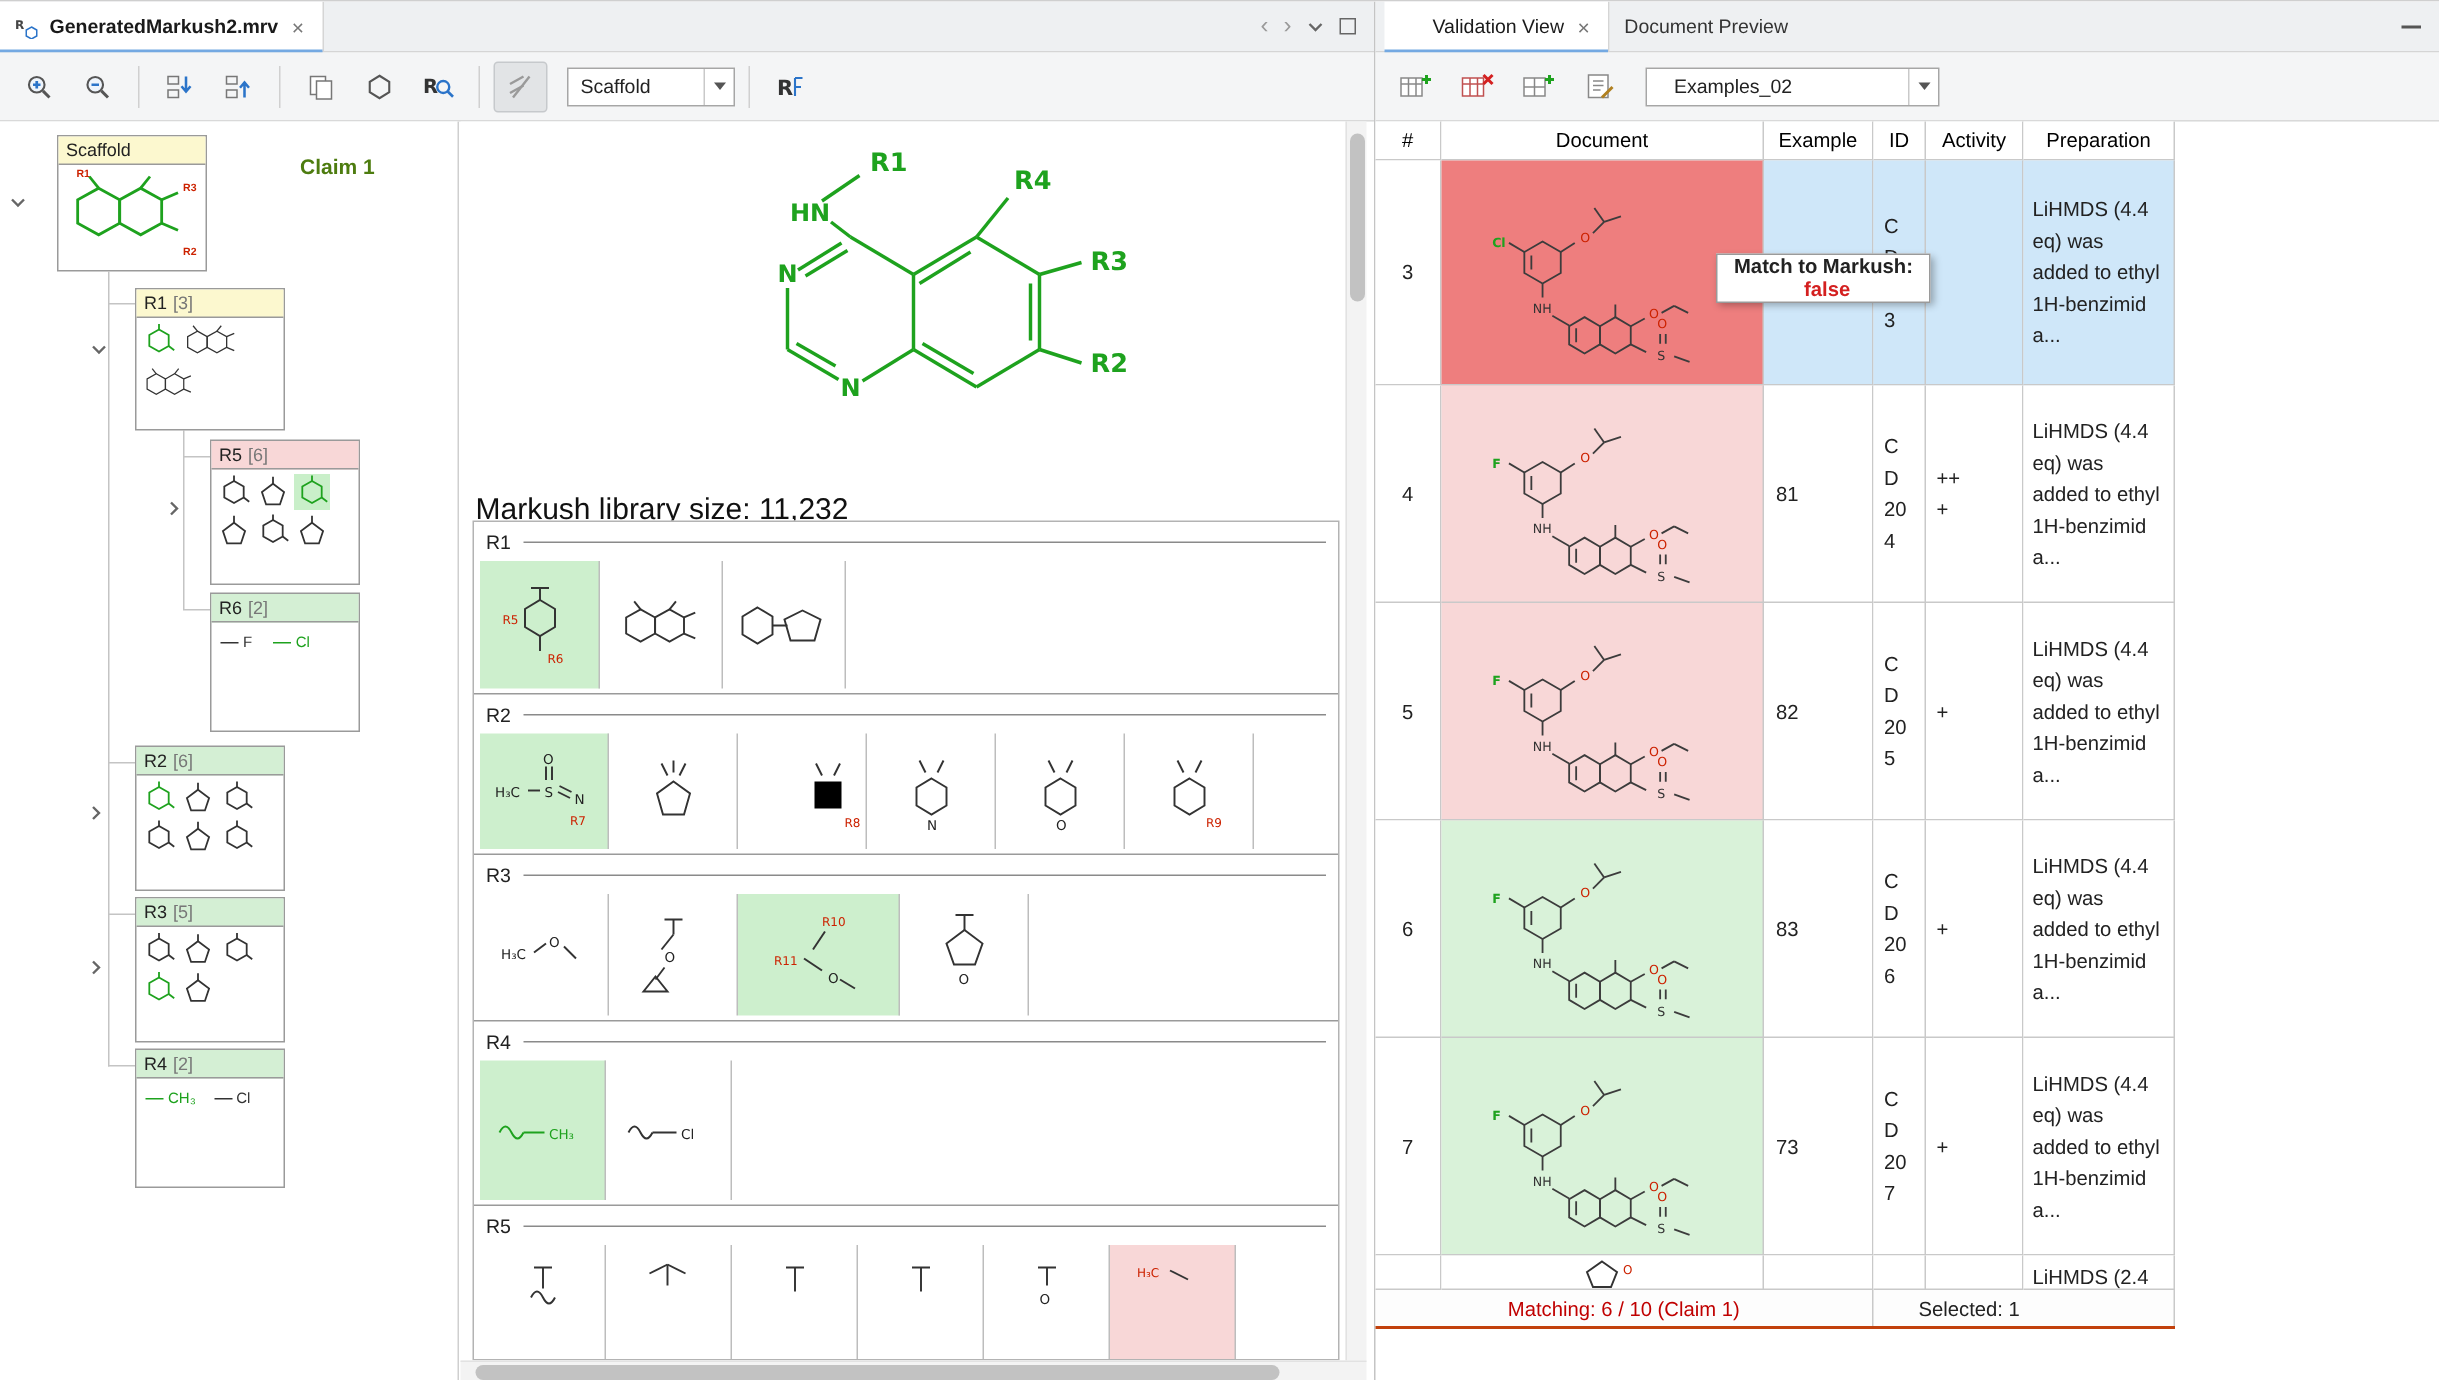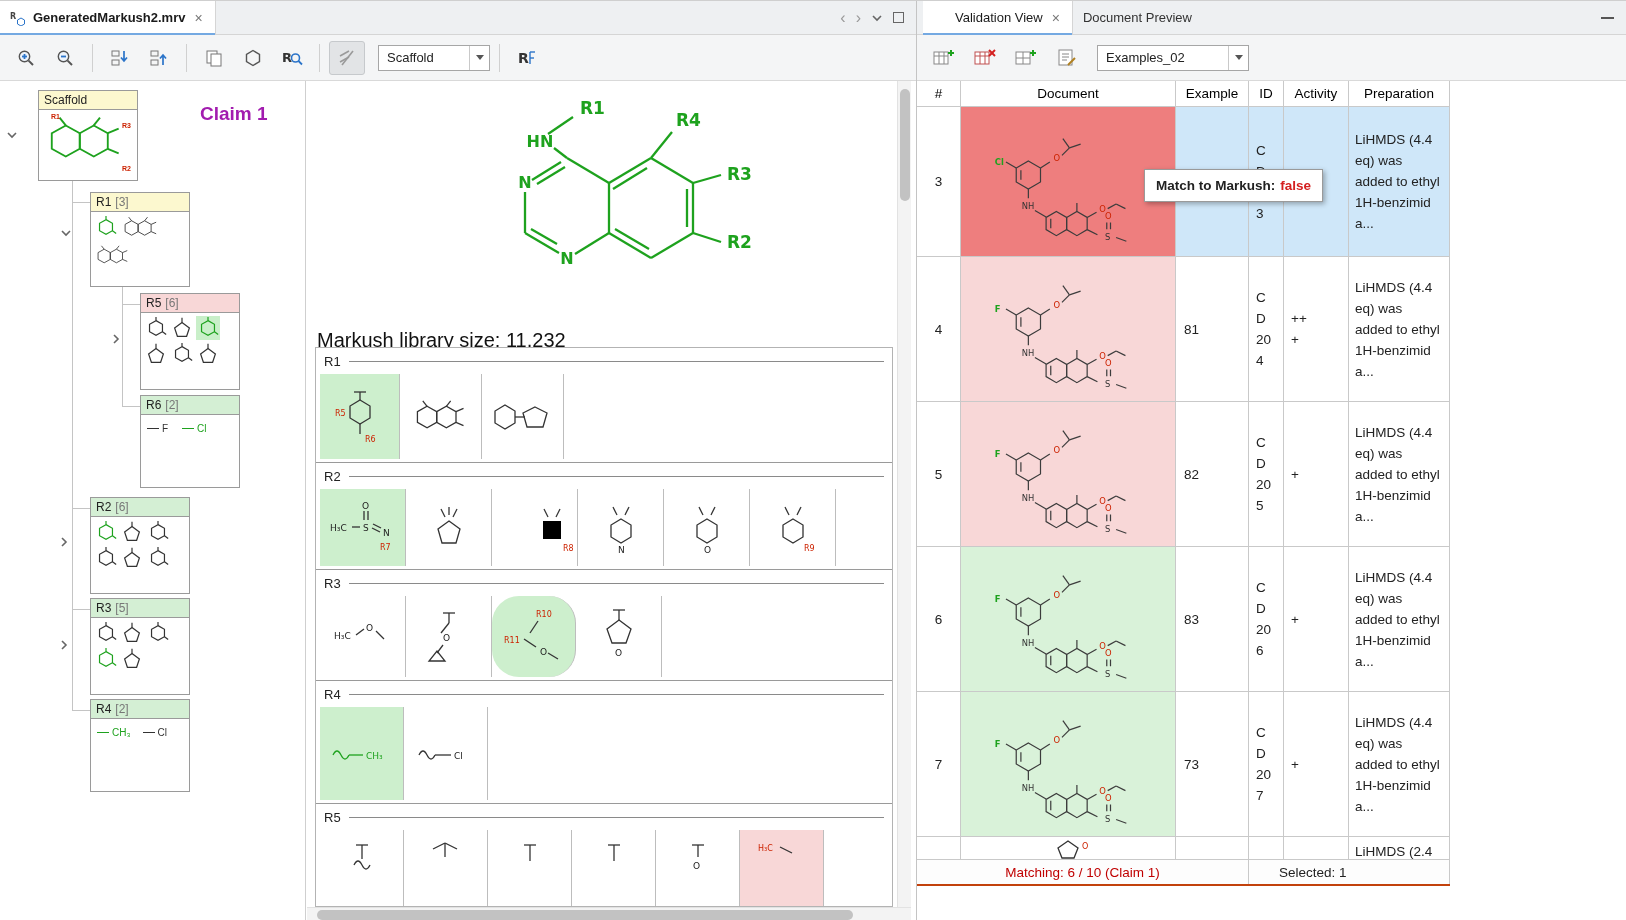--- a/index.html
+++ b/index.html
@@ -38,21 +38,21 @@
   .tsep { width:1px; height:28px; background:#d0d0d0; margin:0 6px; }
   .combo { height:26px; background:#fff; border:1px solid #a6a6a6; display:flex; align-items:center;
            cursor:pointer; }
   .combo .ctext { padding:0 8px; flex:1; white-space:nowrap; }
   .combo .carr { width:20px; height:100%; border-left:1px solid #c9c9c9; display:flex; align-items:center; justify-content:center; }
   .tri { width:0; height:0; border-left:4px solid transparent; border-right:4px solid transparent; border-top:5px solid #555; }
 
   
   .tree { position:absolute; left:0; top:80px; width:306px; bottom:0; background:#fff;
           border-right:1px solid #cfcfcf; overflow:hidden; }
-  .claim { position:absolute; left:200px; top:22px; font-size:19px; font-weight:bold; color:#a21caf; }
+  .claim { position:absolute; left:200px; top:22px; font-size:14px; font-weight:bold; color:#4d7c0f; }
   .node { position:absolute; width:100px; border:1px solid #9a9a9a; background:#fff; cursor:pointer; }
   .node .hdr { height:19px; line-height:18px; padding:0 5px; font-size:12px; border-bottom:1px solid #9a9a9a;
                display:flex; gap:4px; }
   .hdr.yellow { background:#fcf8cf; }
   .hdr.pink   { background:#f8d7d7; }
   .hdr.greenb { background:#d4efd4; }
   .node .body { position:relative; display:flex; flex-wrap:wrap; gap:2px; padding:3px; align-content:flex-start; }
   .mini { color:#333; }
   .mini.green { color:#1ea21e; }
   .thumbhl { background:#c9efc9; }
@@ -107,21 +107,21 @@
   .st-pink  { background:#f8d7d7; }
   .st-green { background:#d9f2d9; }
   .sel { background:#cfe7f9; }
   .molbig { color:#3c3c3c; }
   .molbig text { font-size:9px; fill:#333; }
   .molbig text.red { fill:#cc2200; }
   .molbig text.hal { fill:#1ea21e; font-weight:bold; }
   .tooltip { position:absolute; left:227px; top:168px; height:33px; background:#fff;
              border:1px solid #9a9a9a; box-shadow:2px 2px 5px rgba(0,0,0,.3);
              display:flex; align-items:center; padding:0 11px; font-weight:bold; font-size:13.5px;
-             z-index:6; white-space:nowrap; }
+             z-index:6; white-space:nowrap;flex-direction:column; }
   .tooltip .false { color:#d42020; margin-left:5px; }
   .statusbar { position:absolute; left:0; top:859px; width:533px; height:26px; display:flex;
                border-bottom:2px solid #c2410c; background:#fdfdfd; font-size:13.5px; }
   .statusbar .scell1 { width:332px; border-right:1px solid #c9c9c9; display:flex; align-items:center;
                        justify-content:center; color:#c00000; }
   .statusbar .scell2 { flex:1; display:flex; align-items:center; padding-left:30px; border-right:1px solid #c9c9c9; }
   .rtbtn { width:38px; height:34px; display:flex; align-items:center; justify-content:center; border-radius:3px; cursor:pointer; }
 </style>
 </head>
 <body>
@@ -598,21 +598,21 @@
           <div class="ditem" style="width:86px;">
             <svg class="sk" width="56" height="60" viewBox="0 0 56 60">
               <line x1="22" y1="6" x2="34" y2="6"></line>
                 <line x1="28" y1="6" x2="28" y2="16"></line>
               <line x1="28" y1="16" x2="20" y2="26"></line>
               <text x="22" y="34">O</text>
               <line x1="22" y1="38" x2="16" y2="46"></line>
               <polygon points="8,54 24,54 16,44"></polygon>
             </svg>
           </div>
-          <div class="ditem hl" style="width:84px;border-radius:27px;">
+          <div class="ditem hl" style="width:108px;">
             <svg class="sk" width="64" height="64" viewBox="0 0 64 64">
               <text class="red" x="34" y="12">R10</text>
               <line x1="36" y1="16" x2="28" y2="28"></line>
               <text class="red" x="2" y="38">R11</text>
               <line x1="22" y1="34" x2="34" y2="42"></line>
               <text x="38" y="50">O</text>
               <line x1="46" y1="48" x2="56" y2="54"></line>
             </svg>
           </div>
           <div class="ditem" style="width:86px;">
@@ -749,21 +749,21 @@
       </div>
       <div class="rtbtn">
         <svg width="20" height="20" viewBox="0 0 20 20">
           <rect x="2" y="2" width="13" height="15" fill="#fff" stroke="#888"></rect>
           <line x1="5" y1="6" x2="12" y2="6" stroke="#888"></line>
             <line x1="5" y1="9" x2="12" y2="9" stroke="#888"></line>
             <line x1="5" y1="12" x2="10" y2="12" stroke="#888"></line>
           <line x1="11" y1="17" x2="18" y2="10" stroke="#b08020" stroke-width="2"></line>
         </svg>
       </div>
-      <div class="combo" style="width:152px; margin-left:8px;">
+      <div class="combo" style="width:196px; margin-left:8px;padding-left:10px;">
         <span class="ctext">Examples_02</span>
         <span class="carr">
             <i class="tri"></i>
           </span>
       </div>
     </div>
 
     <div class="vtable">
       <div class="vhead">
         <div class="cell">#</div>

